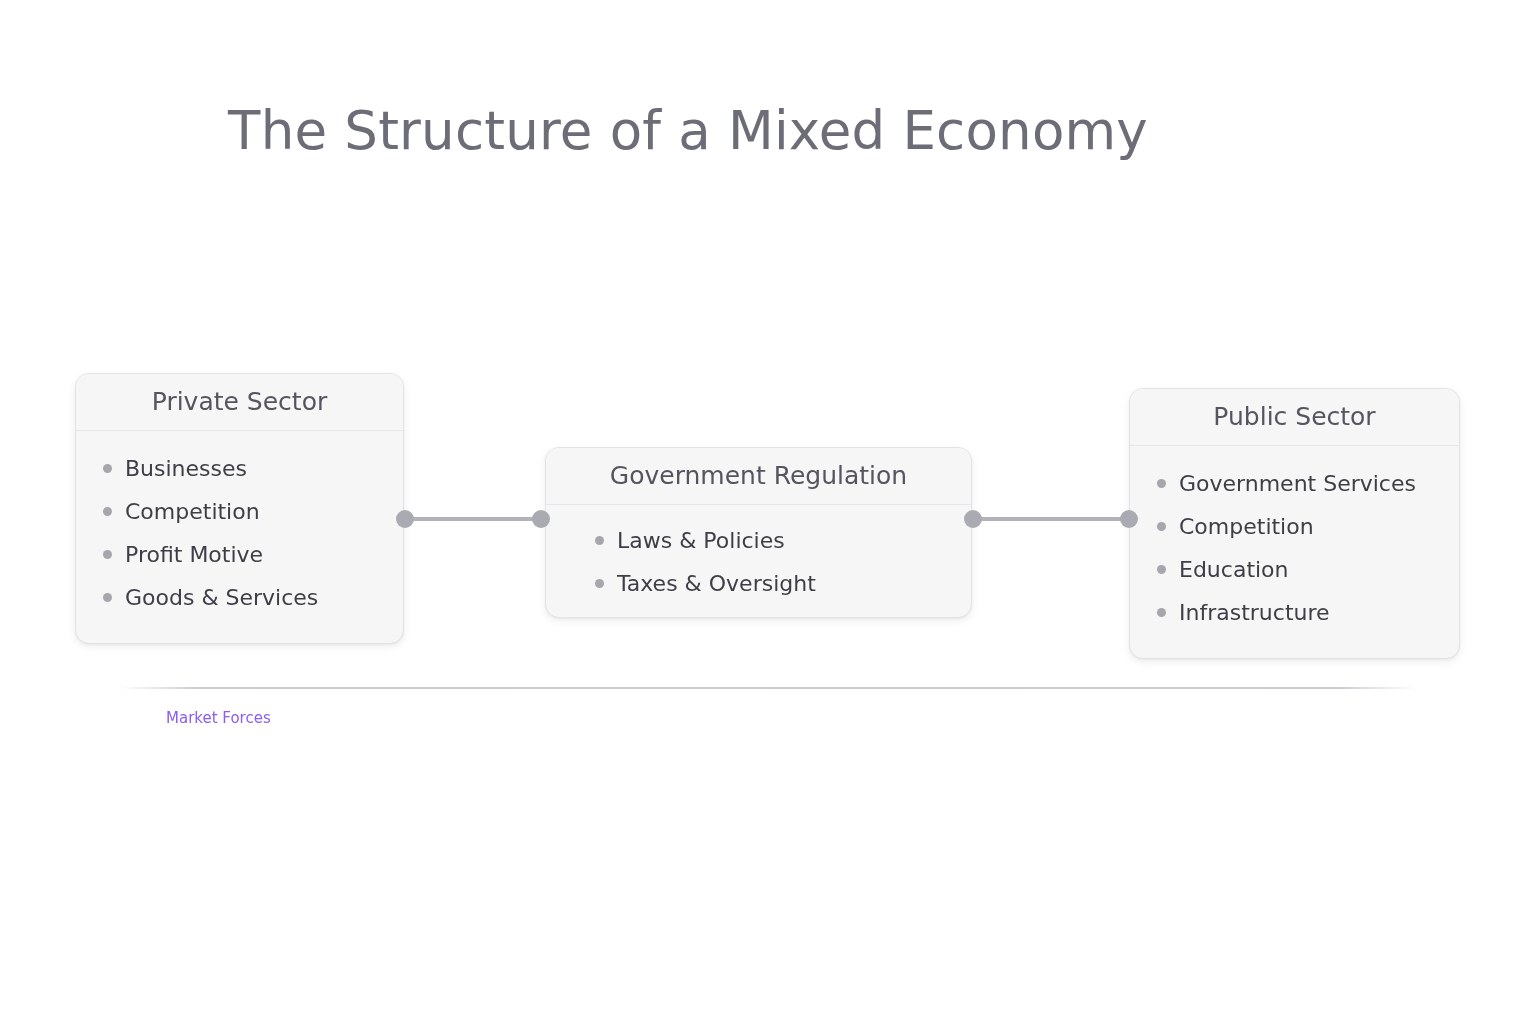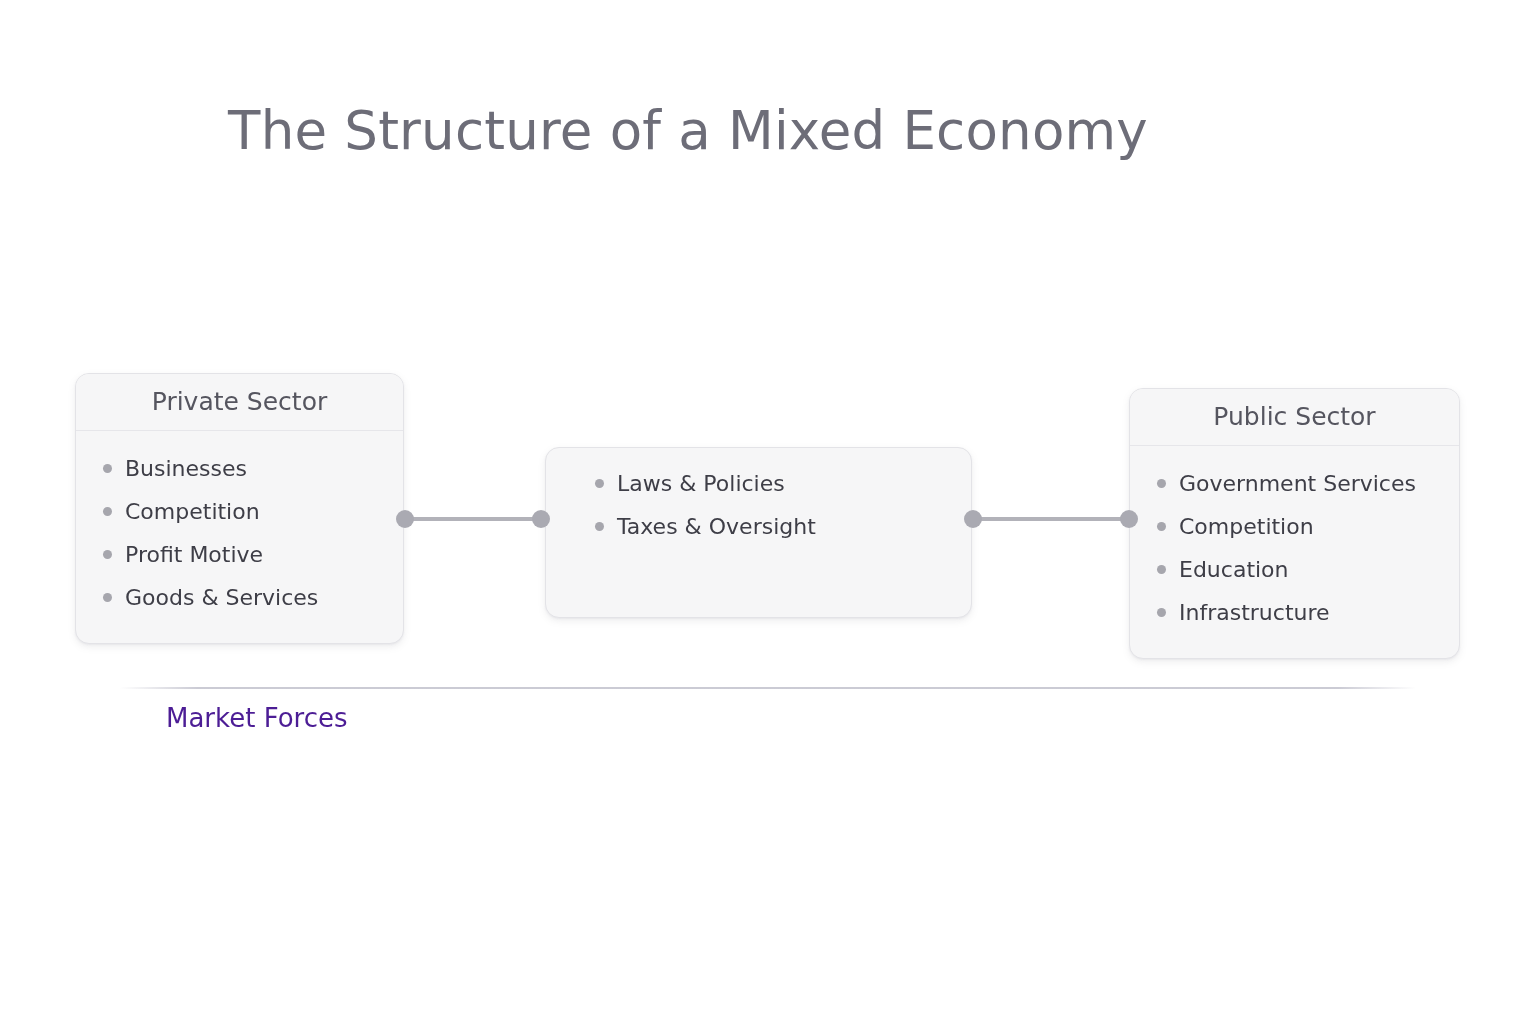--- a/index.html
+++ b/index.html
@@ -120,23 +120,23 @@
     width: 1296px;
     height: 2px;
     background: linear-gradient(to right,
         rgba(210,210,218,0) 0%,
         rgba(200,200,210,0.95) 6%,
         rgba(200,200,210,0.95) 94%,
         rgba(210,210,218,0) 100%);
   }
   .axis-label {
     position: absolute;
-    font-size: 26px;
-    font-weight: 400;
-    color: #4c1d95;
+    font-size: 15px;
+    font-weight: 400;
+    color: #8b5cf6;
     line-height: 28px;
     white-space: nowrap;
   }
   #axis-label-left  { left: 166px; top: 704px; }
   #axis-label-right { left: 1074px; top: 704px; }
 </style>
 </head>
 <body>
 
 <div id="canvas">
@@ -159,20 +159,21 @@
         <span class="bullet-label">Profit Motive</span>
       </div>
       <div class="bullet-row">
         <span class="bullet-dot"></span>
         <span class="bullet-label">Goods &amp; Services</span>
       </div>
     </div>
   </div>
 
   <div class="card" id="card-central">
+    <div class="card-header">Government Regulation</div>
     <div class="card-body">
       <div class="bullet-row">
         <span class="bullet-dot"></span>
         <span class="bullet-label">Laws &amp; Policies</span>
       </div>
       <div class="bullet-row">
         <span class="bullet-dot"></span>
         <span class="bullet-label">Taxes &amp; Oversight</span>
       </div>
     </div>

